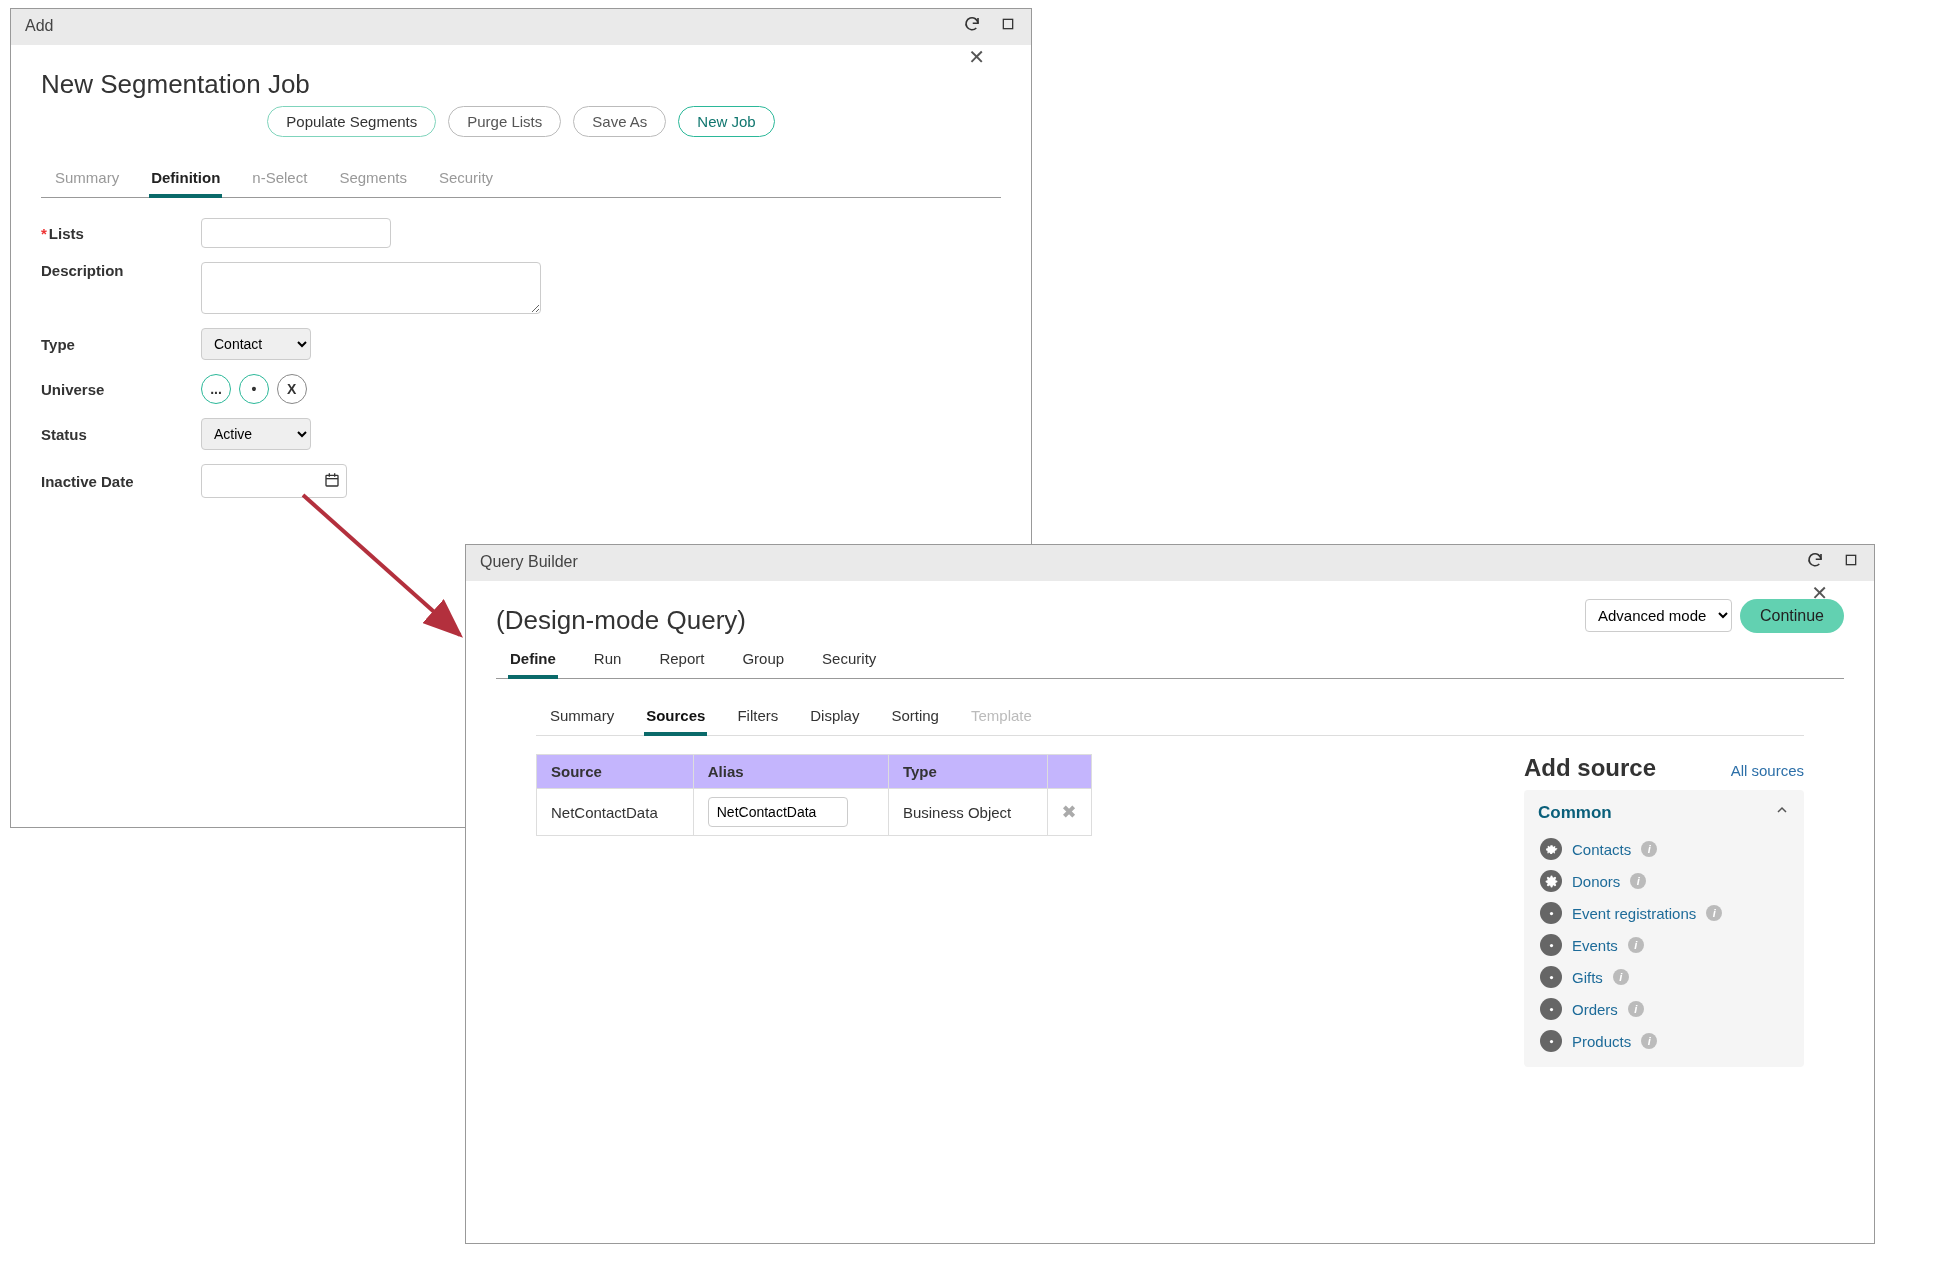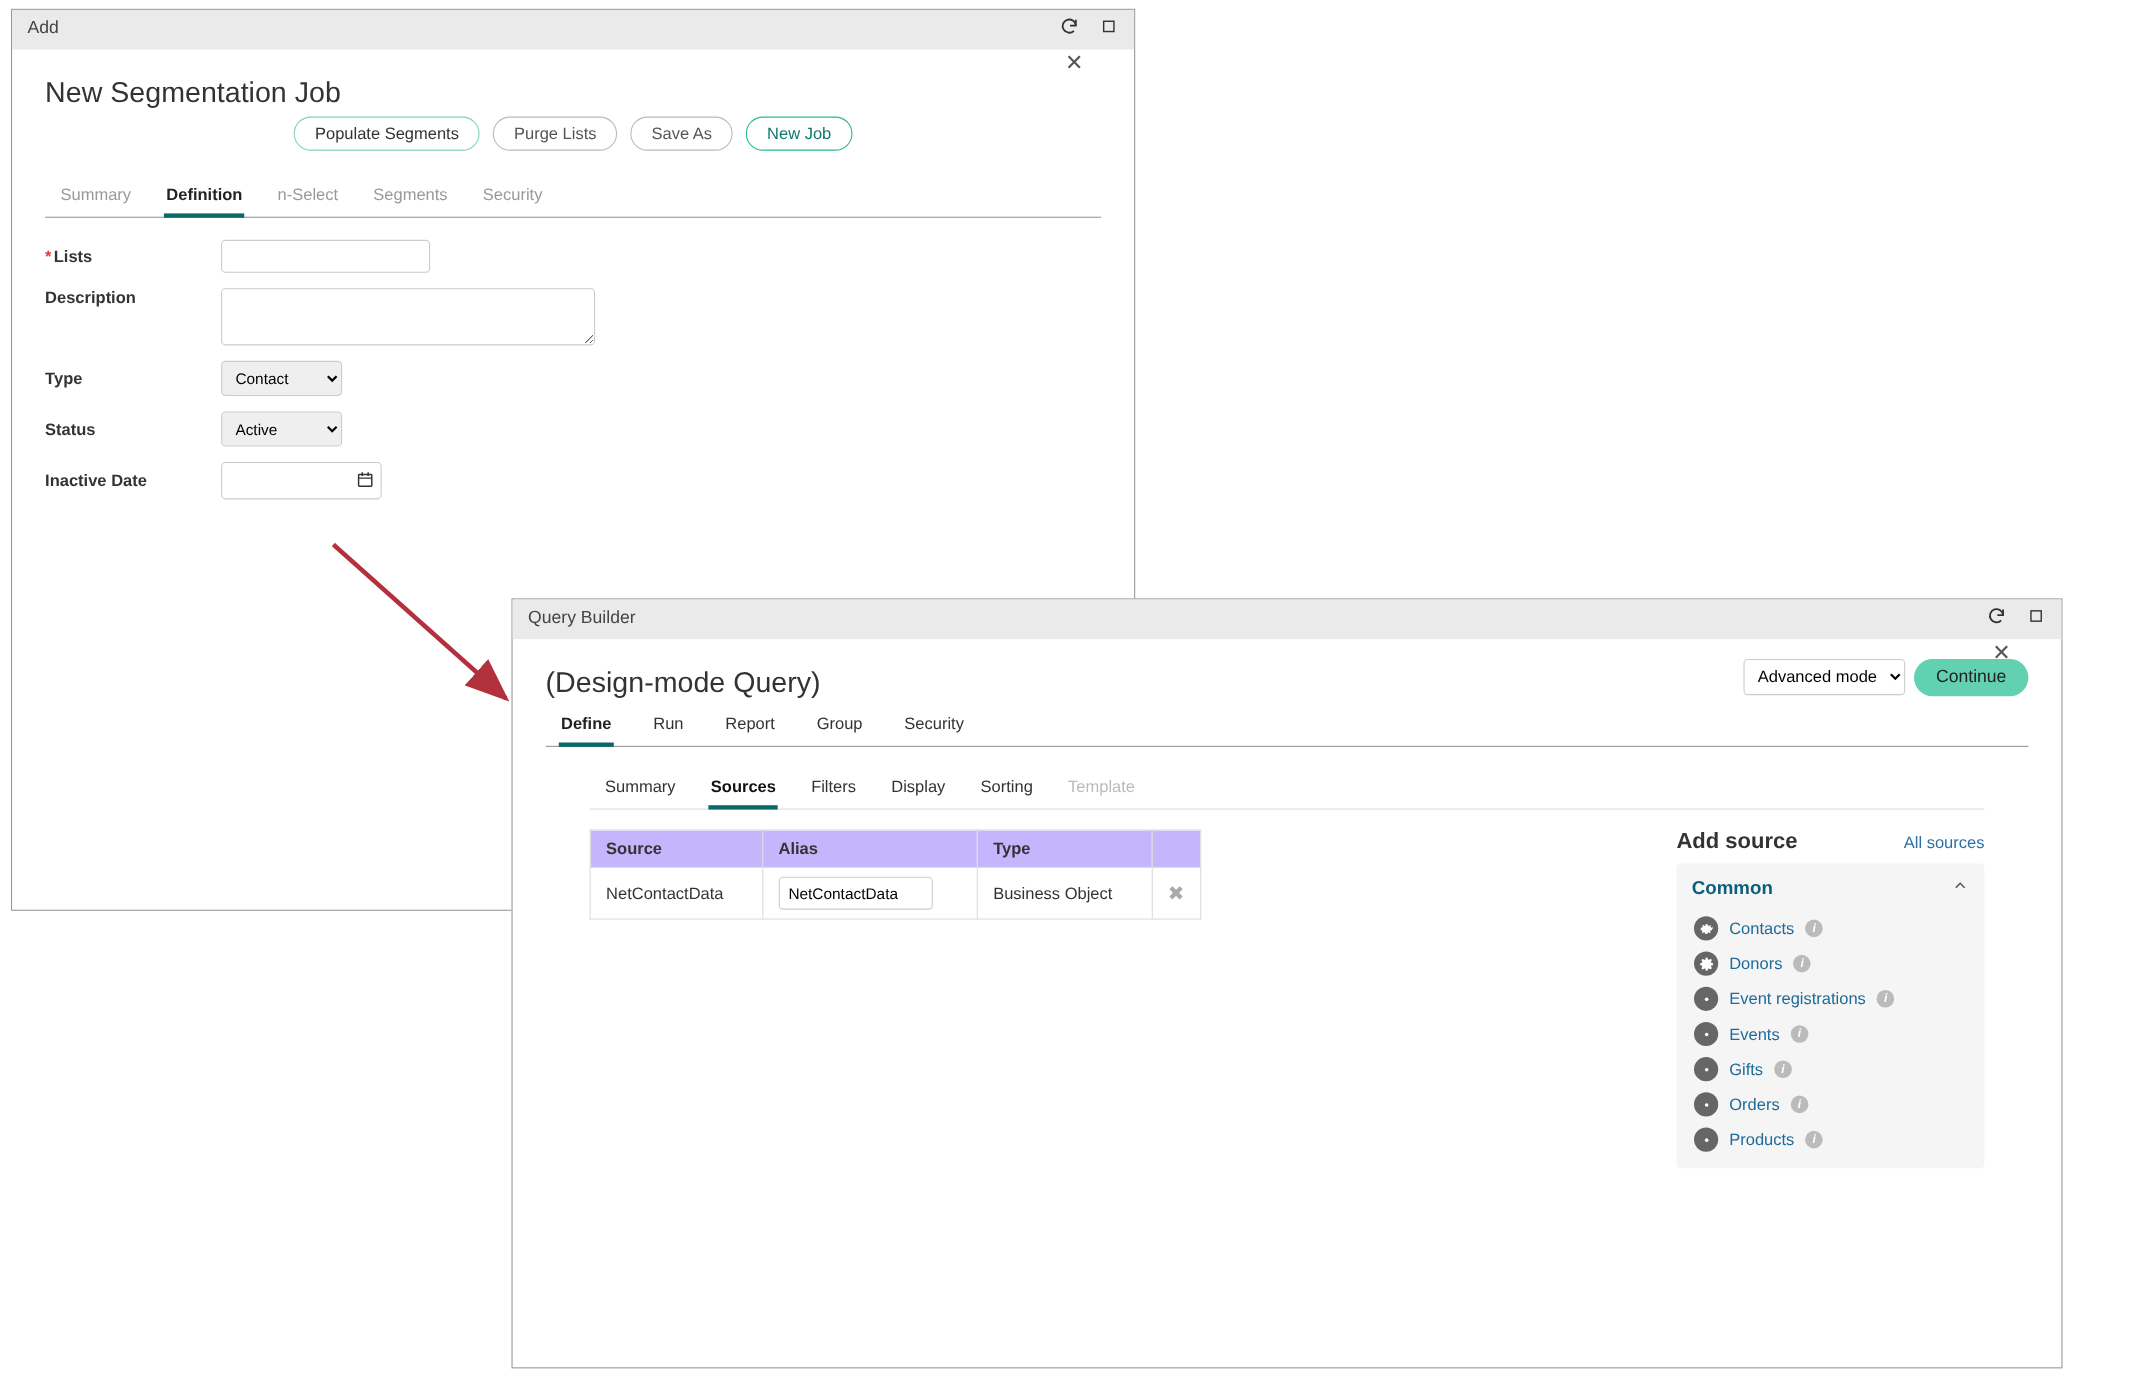--- a/index.html
+++ b/index.html
@@ -172,21 +172,21 @@
   .sources-right { width:280px; }
 
   .src-table { width:58%; border:1px solid #ddd; border-collapse:collapse; font-size:15px; }
   .src-table th, .src-table td { border:1px solid #ddd; padding:8px 14px; text-align:left; }
   .src-table th { background:#c4b5fd; font-weight:700;}
   .src-table td input { width: 140px; }
 
   .src-del { color:#aaa; font-size:18px; cursor:pointer; }
 
   .sidebox-header { display:flex; justify-content:space-between; align-items:baseline; margin-bottom:8px; }
-  .sidebox-header h3 { margin:0; font-size:20px; font-weight:600; }
+  .sidebox-header h3 { margin:0; font-size:24px; font-weight:600; }
   .sidebox-header a { color:#2c6fa8; font-size:15px; cursor:pointer; }
 
   .cat-panel {
     background:#f5f5f5;
     border-radius:4px;
     padding:12px 14px 10px 14px;
   }
   .cat-header { display:flex; justify-content:space-between; align-items:center; color:#0a5f7a; font-weight:600; font-size:17px; margin-bottom:10px; cursor:pointer; }
 
   .src-item { display:flex; align-items:center; gap:10px; padding:5px 2px; font-size:15px; }
@@ -247,20 +247,28 @@
     </div>
     <div class="form-row" style="align-items:flex-start;">
       <div class="form-label">Description</div>
       <textarea style="width: 340px; height: 52px;"></textarea>
     </div>
     <div class="form-row">
       <div class="form-label">Type</div>
       <select style="width:110px;">
         <option>Contact</option>
       </select>
+    </div>
+    <div class="form-row">
+      <div class="form-label">Universe</div>
+      <div>
+        <span class="circle-btn">...</span>
+        <span class="circle-btn">•</span>
+        <span class="circle-btn mono">X</span>
+      </div>
     </div>
     <div class="form-row">
       <div class="form-label">Status</div>
       <select style="width:110px;">
         <option>Active</option>
       </select>
     </div>
     <div class="form-row">
       <div class="form-label">Inactive Date</div>
       <div class="date-wrapper">

